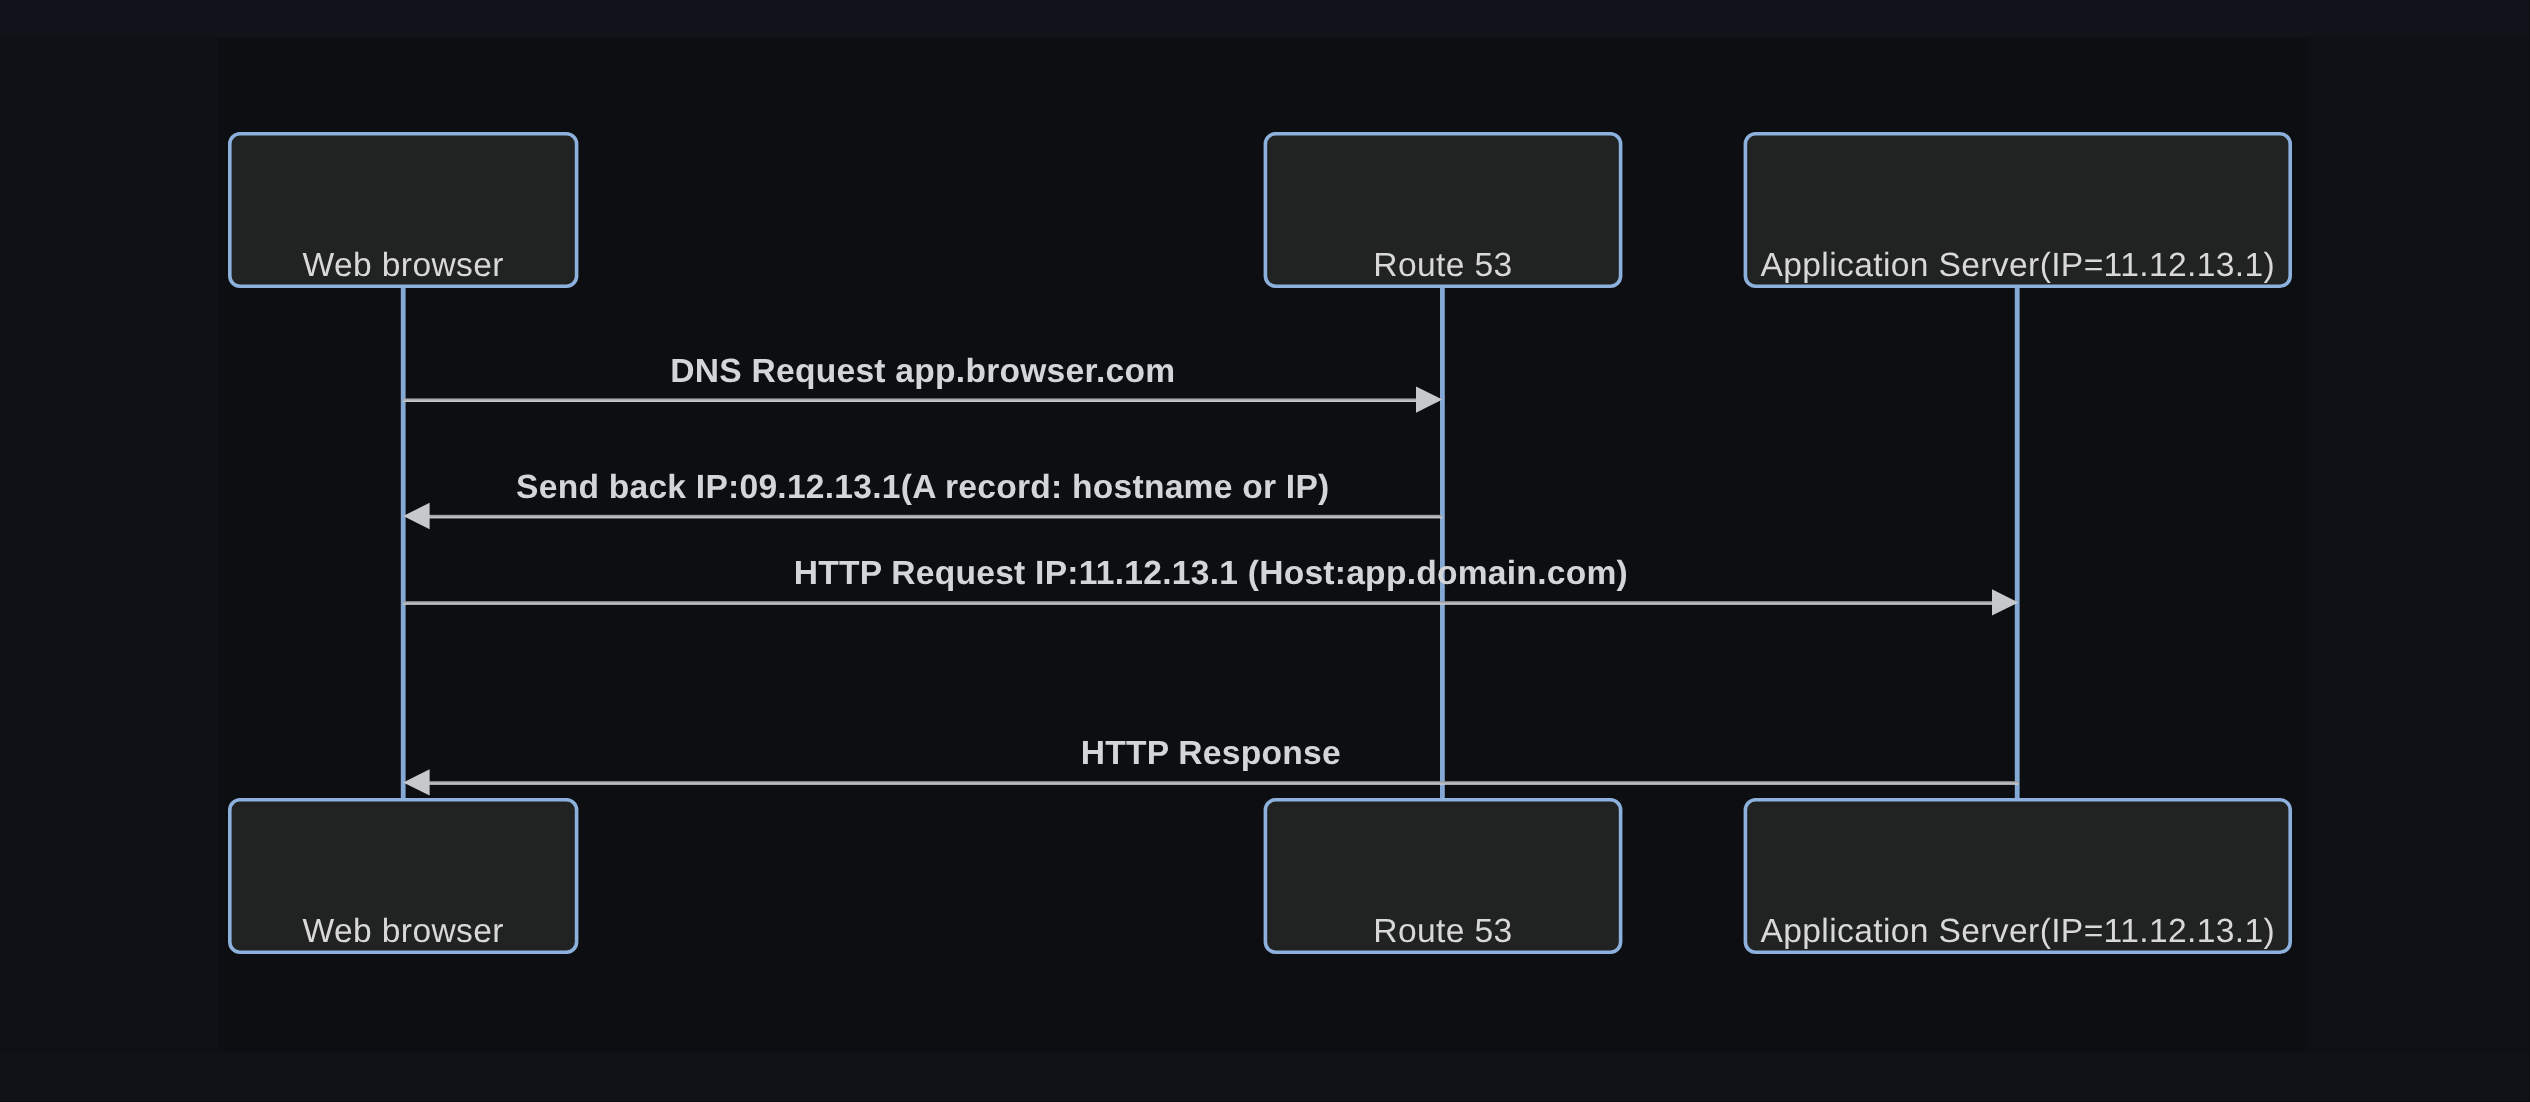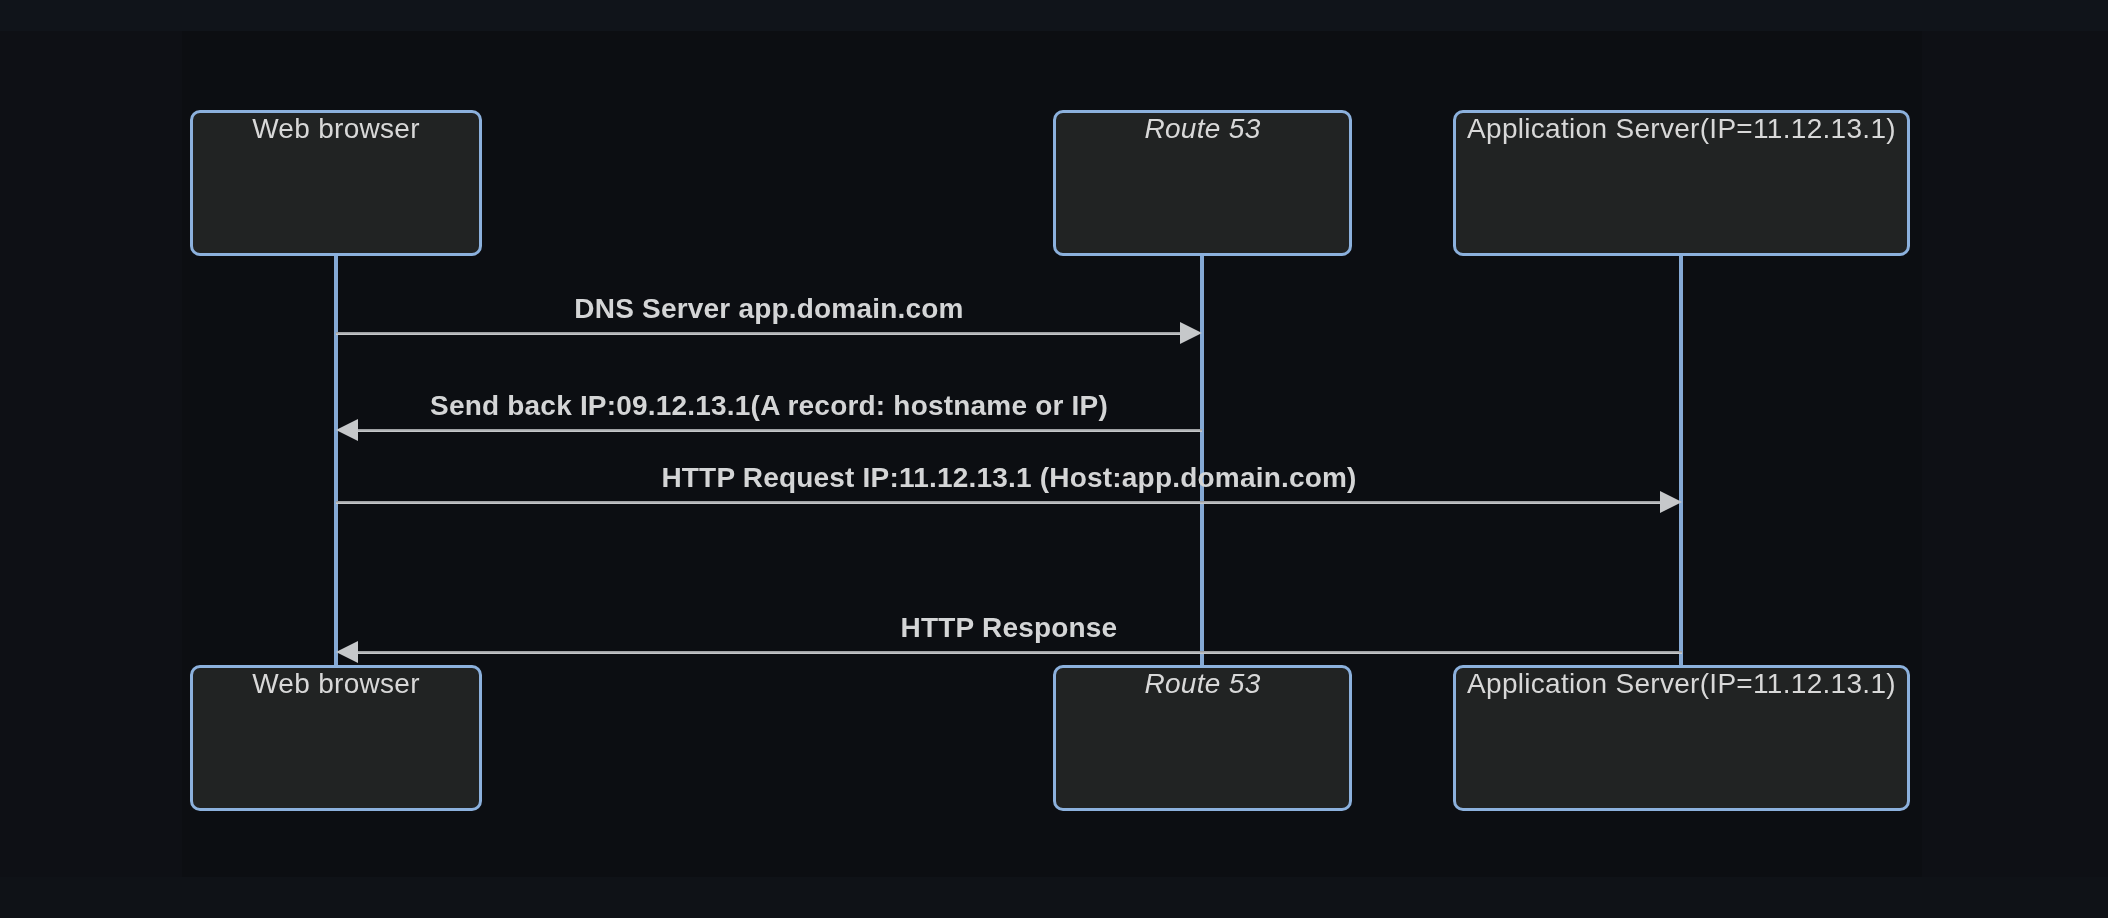--- a/index.html
+++ b/index.html
@@ -12,37 +12,37 @@
     font-family: "Liberation Sans", "DejaVu Sans", sans-serif;
   }
   .bg-band { position: absolute; pointer-events: none; }
   .band-top    { left: 0; top: 0;   width: 2108px; height: 31px;  background: #10141a; }
   .band-bottom { left: 0; top: 877px; width: 2108px; height: 41px; background: #0f1217; }
   .band-left   { left: 0; top: 31px; width: 182px;  height: 846px; background: #0e1015; }
   .band-right  { left: 1922px; top: 31px; width: 186px; height: 846px; background: #0e1015; }
 
   .actor-box {
     position: absolute;
-    height: 146px;
+    height: 130px;
     box-sizing: border-box;
     background: #212323;
     border: 3px solid #8cb1dd;
     border-radius: 10px;
     display: flex;
-    align-items: flex-start;
+    align-items: flex-end;
     justify-content: center;
     color: #d8d8d8;
     font-size: 28px;
     letter-spacing: 0.3px;
     white-space: nowrap;
   }
   .row-top    { top: 110px; }
   .row-bottom { top: 665px; }
   .pos-web   { left: 190px;  width: 292px; }
-  .pos-route { left: 1053px; width: 299px; font-style: italic; }
+  .pos-route { left: 1053px; width: 299px; }
   .pos-app   { left: 1453px; width: 457px; }
 
   .lifeline {
     position: absolute;
     top: 240px;
     height: 425px;
     width: 4px;
     background: #85a9d5;
   }
   .life-web   { left: 334px; }
@@ -105,21 +105,21 @@
     <span>Web browser</span>
   </div>
   <div class="actor-box row-top pos-route">
     <span>Route 53</span>
   </div>
   <div class="actor-box row-top pos-app">
     <span>Application Server(IP=11.12.13.1)</span>
   </div>
 
   <div class="message msg-1 to-right">
-    <div class="msg-label">DNS Server app.domain.com</div>
+    <div class="msg-label">DNS Request app.browser.com</div>
     <div class="msg-line"></div>
     <div class="arrow-head"></div>
   </div>
 
   <div class="message msg-2 to-left">
     <div class="msg-label">Send back IP:09.12.13.1(A record: hostname or IP)</div>
     <div class="msg-line"></div>
     <div class="arrow-head"></div>
   </div>
 

